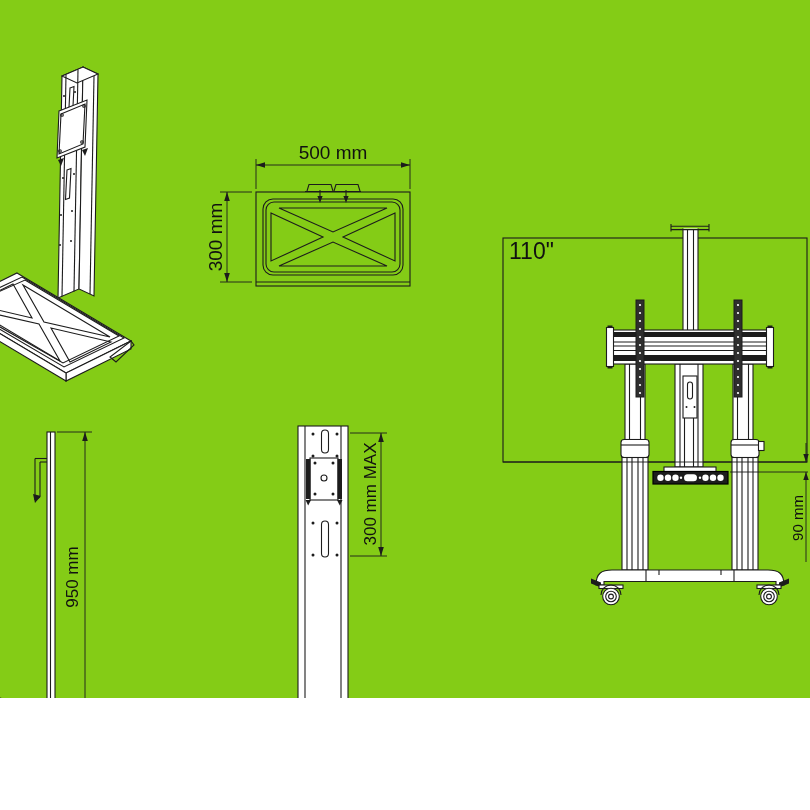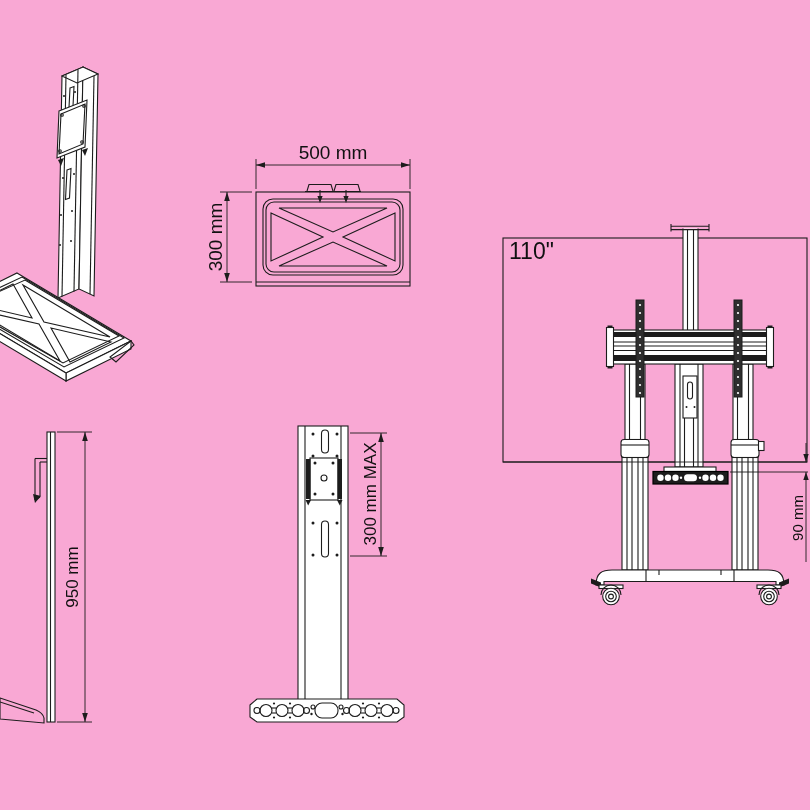--- a/index.html
+++ b/index.html
@@ -1,16 +1,16 @@
 <!DOCTYPE html>
 <html><head>
 <meta charset="utf-8">
 <style>
   html,body{margin:0;padding:0;background:#ffffff;}
-  .canvas{position:relative;width:810px;height:810px;background:#f9a8d4;overflow:hidden;}
+  .canvas{position:relative;width:810px;height:698px;background:#84cc16;overflow:hidden;}
   svg{display:block;}
   .ln{fill:none;stroke:#1c1c1c;stroke-width:1.1;}
   .thin{fill:none;stroke:#1c1c1c;stroke-width:0.9;}
   .fw{fill:#ffffff;stroke:#1c1c1c;stroke-width:1.1;}
   .fb{fill:#1c1c1c;stroke:none;}
   .dot{fill:#1c1c1c;stroke:none;}
   .wdot{fill:#ffffff;stroke:none;}
   .rail{fill:#2e2e2e;stroke:#1c1c1c;stroke-width:1;}
   .dk{fill:#1d1d1d;stroke:#000;stroke-width:1.2;}
   text{fill:#111;font-family:"Liberation Sans",sans-serif;}

